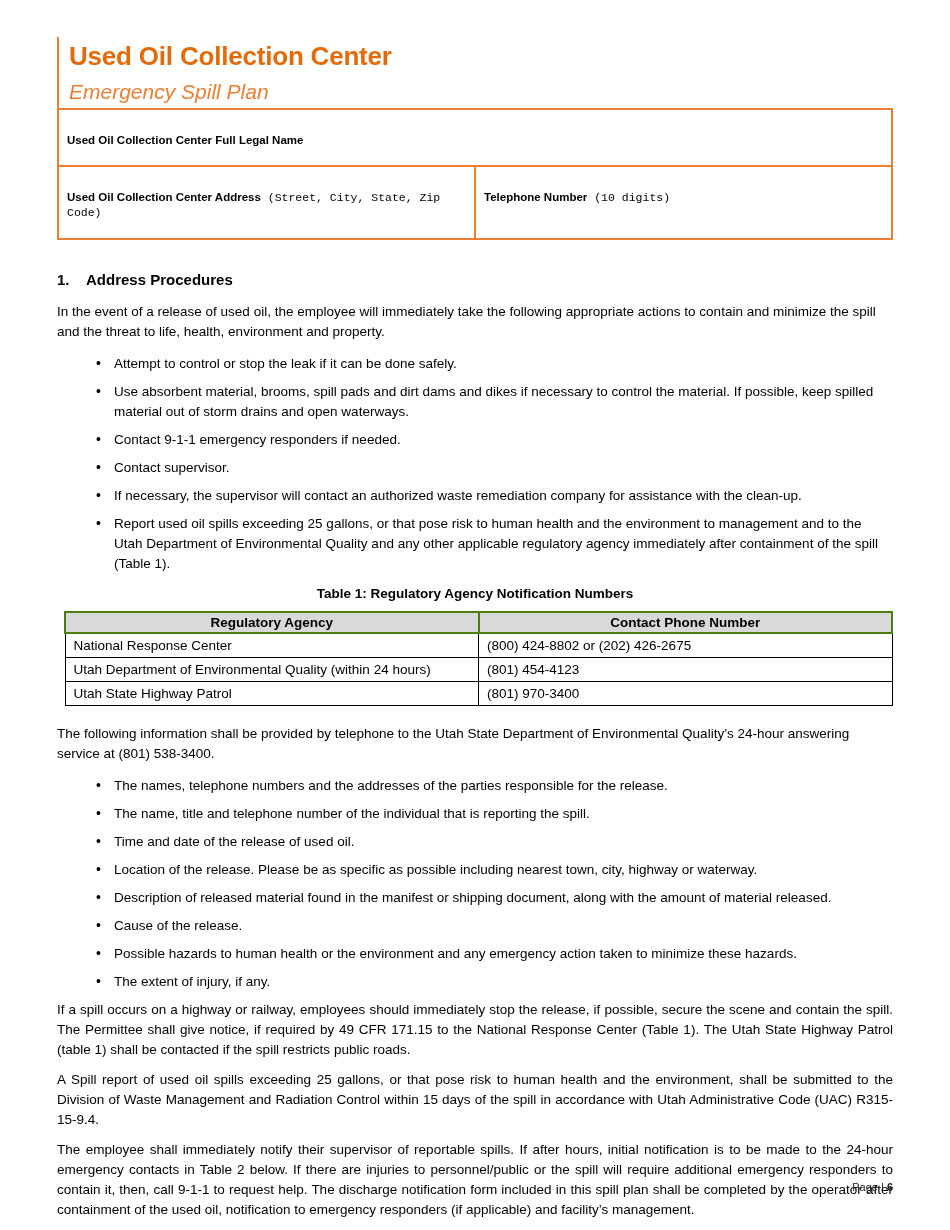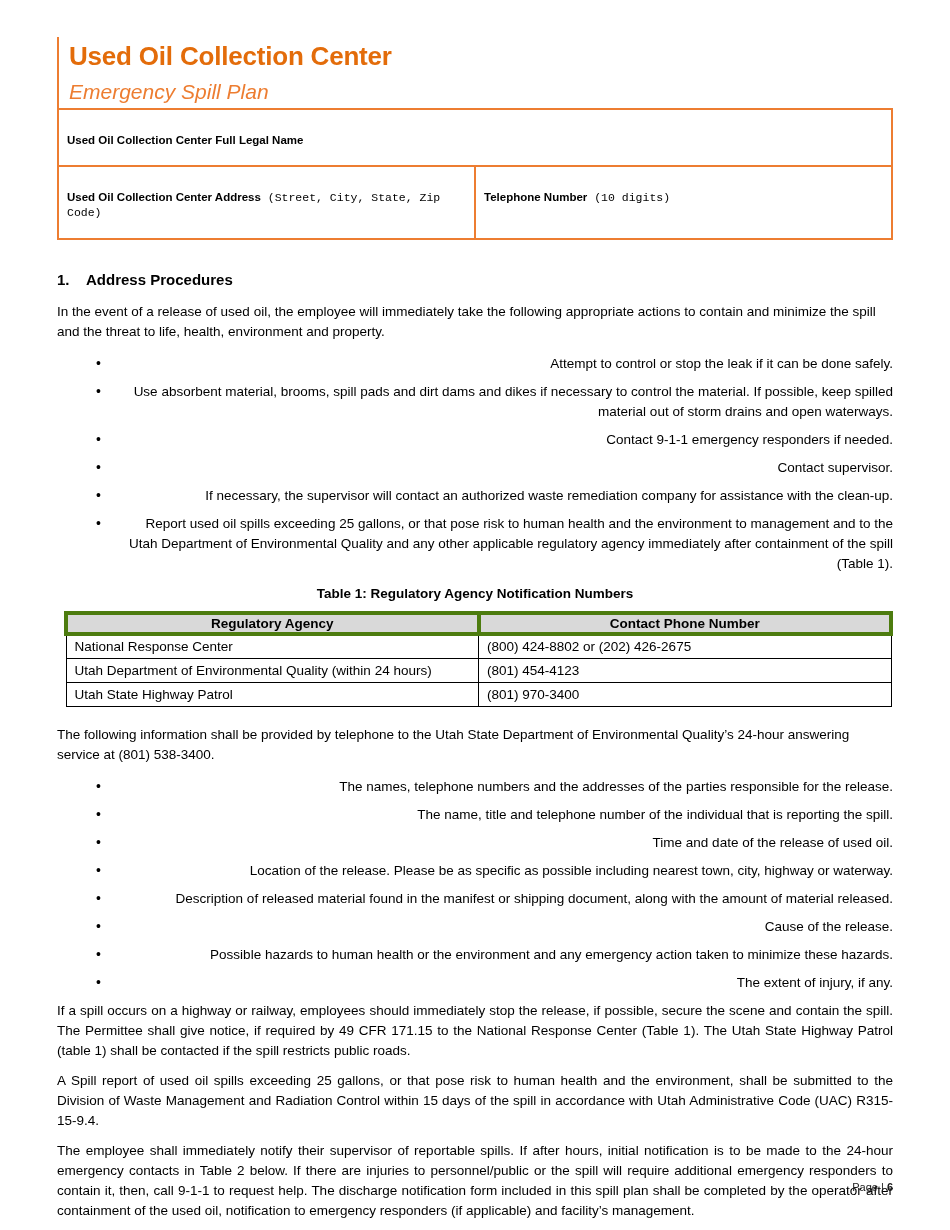--- a/index.html
+++ b/index.html
@@ -32,31 +32,31 @@
   .cell-phone{height:43px;width:34.4%;margin-top:34px;}
   .field-label{font-size:11.5px;font-weight:bold;line-height:14px;}
   .field-hint{font-size:11.5px;font-weight:normal;font-family:Liberation Mono, monospace;}
   .field-blank{height:18px;}
   
   .main{margin-top:30px;}
   .section-heading{display:flex;font-size:15px;font-weight:bold;line-height:19px;margin:0 0 13px 0;}
   .section-heading .num{width:29px;flex:none;}
   p{font-size:13.5px;line-height:20px;margin:0 0 10px 0;}
   p.just{text-align:justify;}
-  ul.blist{list-style:none;margin:12px 0 2px 0;padding:0;text-align:right;}
+  ul.blist{list-style:none;margin:12px 0 2px 0;padding:0;}
   ul.blist li{
     position:relative;padding-left:57px;margin:0 0 8px 0;
     font-size:13.5px;line-height:20px;
   }
   ul.blist li::before{content:"\2022";position:absolute;left:39px;top:-1px;font-size:14px;}
   
   .table-caption{font-size:13.5px;font-weight:bold;text-align:center;margin:10px 0 8px 0;line-height:19px;}
   table.reg-table{width:829px;margin:0 0 18px 7px;border-collapse:collapse;table-layout:fixed;}
   table.reg-table th{
-    background:var(--table_header_bg);border:4px solid #4d7c0f;
+    background:var(--table_header_bg);border:2px solid #4d7c0f;
     font-size:13.5px;font-weight:bold;text-align:center;padding:1px 6px;height:21px;
   }
   table.reg-table td{
     border:1px solid #000;font-size:13.5px;text-align:left;
     padding:2px 8px;height:24px;vertical-align:middle;
   }
   
   .footer{
     position:absolute;right:57px;bottom:37px;font-size:11px;color:#1a1a1a;
   }

